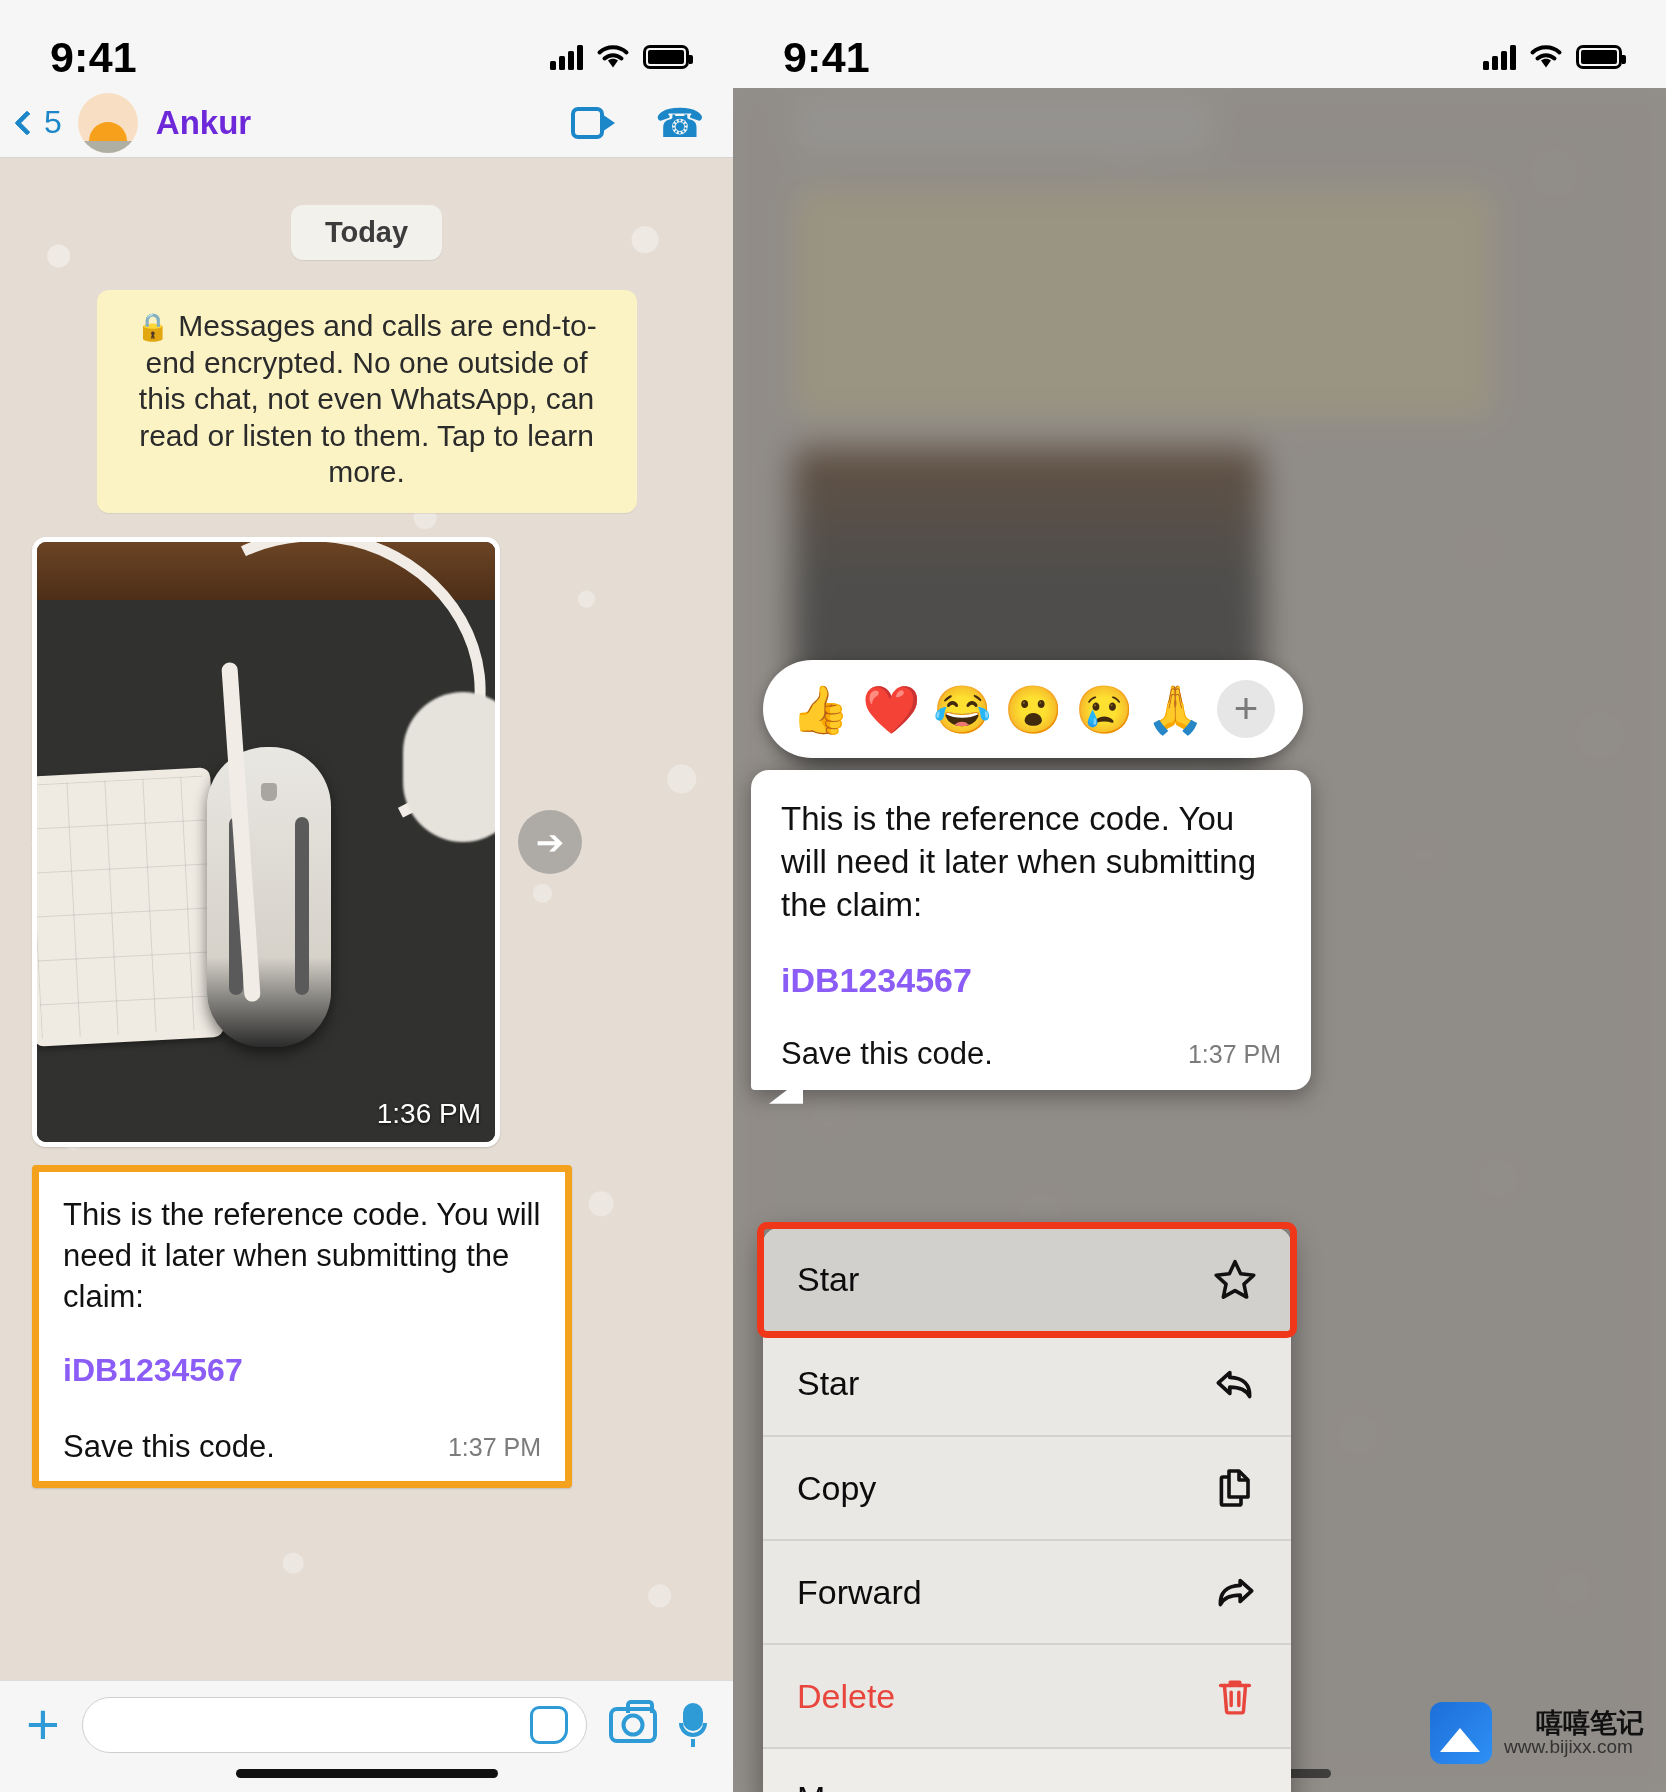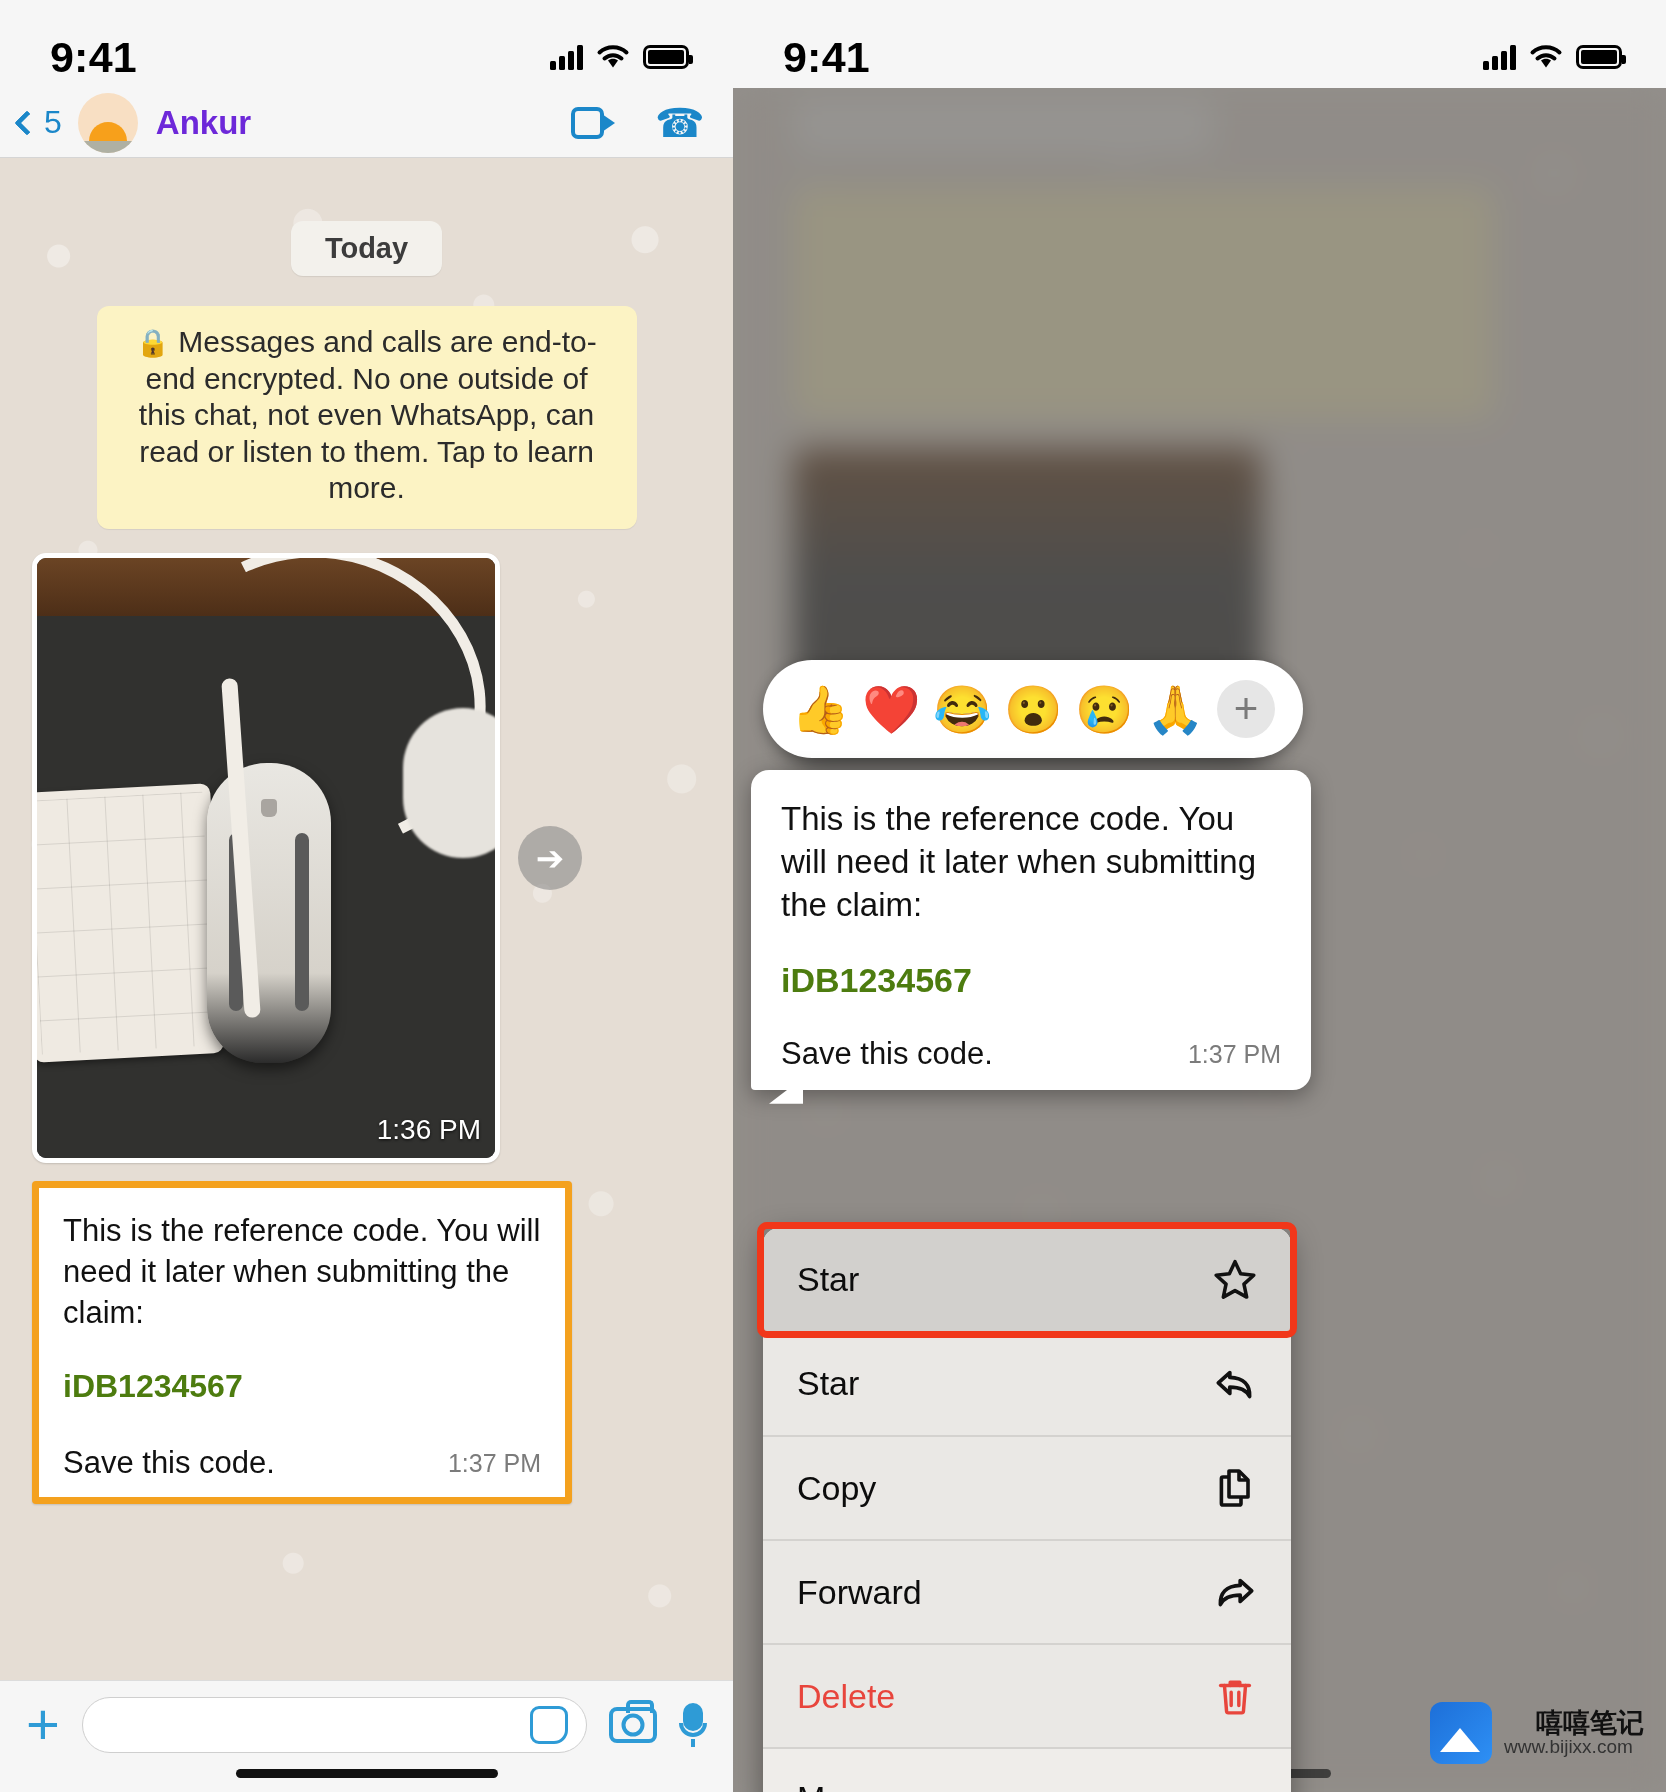--- a/index.html
+++ b/index.html
@@ -122,21 +122,21 @@
       radial-gradient(circle at 57% 59%, rgba(255,255,255,.6) 0 9px, transparent 10px),
       radial-gradient(circle at 82% 64%, rgba(255,255,255,.55) 0 12px, transparent 13px),
       radial-gradient(circle at 15% 80%, rgba(255,255,255,.55) 0 14px, transparent 15px),
       radial-gradient(circle at 40% 86%, rgba(255,255,255,.6) 0 10px, transparent 11px),
       radial-gradient(circle at 67% 79%, rgba(255,255,255,.5) 0 13px, transparent 14px),
       radial-gradient(circle at 90% 88%, rgba(255,255,255,.6) 0 11px, transparent 12px);
     pointer-events:none;
   }
   .chat-scroll { position: absolute; inset: 0; padding: 0 16px; }
 
-  .day-chip-wrap { display:flex; justify-content:center; padding-top: 63px; }
+  .day-chip-wrap { display:flex; justify-content:center; padding-top: 47px; }
   .day-chip {
     background: #F3F1EC; border-radius: 12px; padding: 11px 34px;
     font-size: 29px; font-weight: 700; color: #3C3C3C;
     box-shadow: 0 1px 1px rgba(0,0,0,.08);
   }
 
   .e2e-note {
     margin: 30px auto 0; width: 540px;
     background: #FCF3C4; border-radius: 12px;
     padding: 18px 22px 22px;
@@ -223,21 +223,21 @@
   
   .msg-text-row { margin-top: 18px; padding-left: 16px; }
   .text-bubble {
     width: 540px; background:#fff;
     padding: 22px 24px 16px;
     position: relative;
     box-shadow: 0 1px 2px rgba(0,0,0,.14);
   }
   .text-bubble.highlighted { border: 7px solid #F4A11E; border-radius: 4px; }
   .bub-line { font-size: 31px; line-height: 1.33; color: #111; }
-  .bub-code { font-size: 32px; font-weight: 700; color: #4d7c0f; margin-top: 34px; }
+  .bub-code { font-size: 32px; font-weight: 700; color: #8b5cf6; margin-top: 34px; }
   .bub-foot { display:flex; align-items:flex-end; margin-top: 40px; }
   .bub-foot .txt { font-size: 31px; color:#111; }
   .bub-time { margin-left:auto; font-size: 25px; color:#7B7B7B; padding-bottom: 3px; }
 
   
   .input-bar {
     position:absolute; left:0; right:0; bottom: 0;
     height: 112px; background:#F6F6F6;
     border-top: 1px solid #DCDCDC;
     display:flex; align-items:center; gap: 22px;

